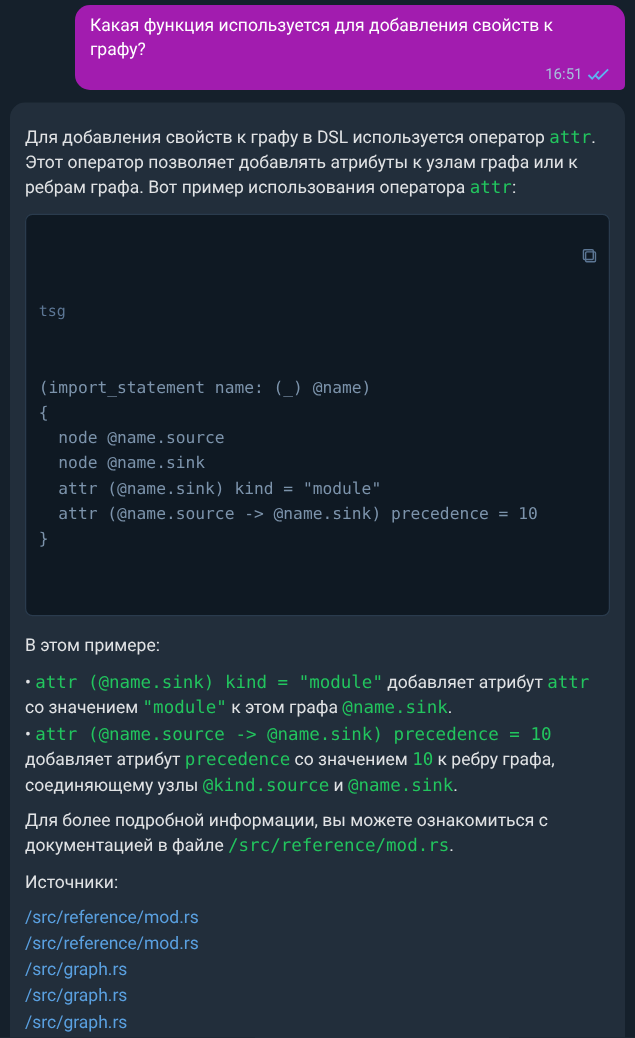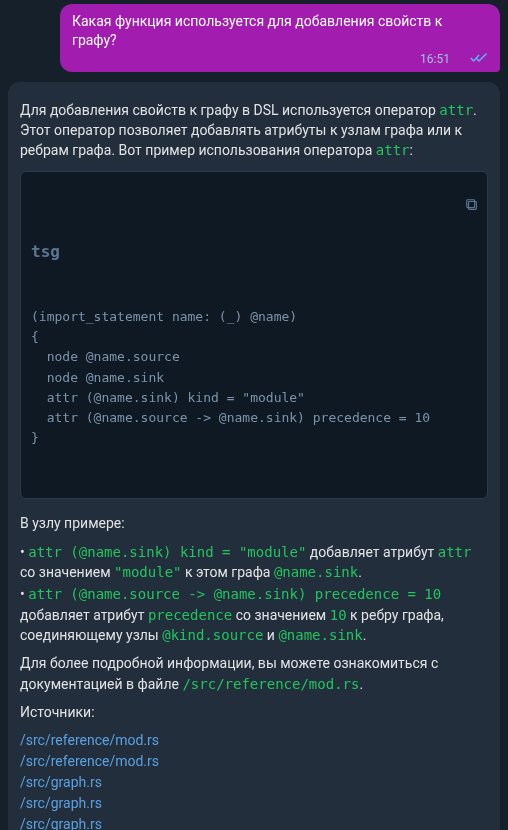--- a/index.html
+++ b/index.html
@@ -19,22 +19,22 @@
     padding: 8px 12px 6px 12px;
     max-width: 440px;
     margin-left: auto;
     margin-bottom: 10px;
     position: relative;
   }
   .msg-out-text { color: #fff; line-height: 1.35; }
   .msg-meta-out {
     display: flex;
     justify-content: flex-end;
-    align-items: flex-start;
-    gap: 20px;
+    align-items: flex-end;
+    gap: 4px;
     margin-top: 2px;
   }
   .msg-time-out { color: #a6c0db; font-size: 12px; }
   .checks { color: #5fb2f0; display: inline-flex; }
   .checks svg { width: 18px; height: 12px; }
   .msg-in {
     background: #222e3b;
     border-radius: 12px 12px 12px 4px;
     padding: 10px 12px 8px 12px;
     max-width: 492px;
@@ -53,23 +53,22 @@
     font-family: ui-monospace, Menlo, Consolas, monospace;
     font-size: 13px;
     line-height: 1.55;
     white-space: pre;
     color: #7c93ab;
     position: relative;
     overflow-x: auto;
   }
   .codeblock .lang {
     color: #5c7694;
-    font-size: 16px;
+    font-size: 12px;
     margin-bottom: 2px;
-    font-weight: bold;
   }
   .copy-icon {
     position: absolute;
     top: 6px;
     right: 8px;
     color: #5c7694;
     cursor: pointer;
   }
   .copy-icon svg { width: 14px; height: 14px; }
   .src-link {
@@ -113,21 +112,21 @@
       <div class="lang">tsg</div>
       <div>(import_statement name: (_) @name)
 {
   node @name.source
   node @name.sink
   attr (@name.sink) kind = "module"
   attr (@name.source -&gt; @name.sink) precedence = 10
 }</div>
     </div>
 
-    <div class="para">В узлу примере:</div>
+    <div class="para">В этом примере:</div>
 
     <div class="bullet-line">
       • <span class="code-token">attr (@name.sink) kind = "module"</span><span> добавляет атрибут </span><span class="code-token">attr</span><span> со значением </span><span class="code-token">"module"</span><span> к этом графа </span><span class="code-token">@name.sink</span><span>.</span>
     </div>
 
     <div class="bullet-line">
       • <span class="code-token">attr (@name.source -&gt; @name.sink) precedence = 10</span><span> добавляет атрибут </span><span class="code-token">precedence</span><span> со значением </span><span class="code-token">10</span><span> к ребру графа, соединяющему узлы </span><span class="code-token">@kind.source</span><span> и </span><span class="code-token">@name.sink</span><span>.</span>
     </div>
 
     <div class="para">

